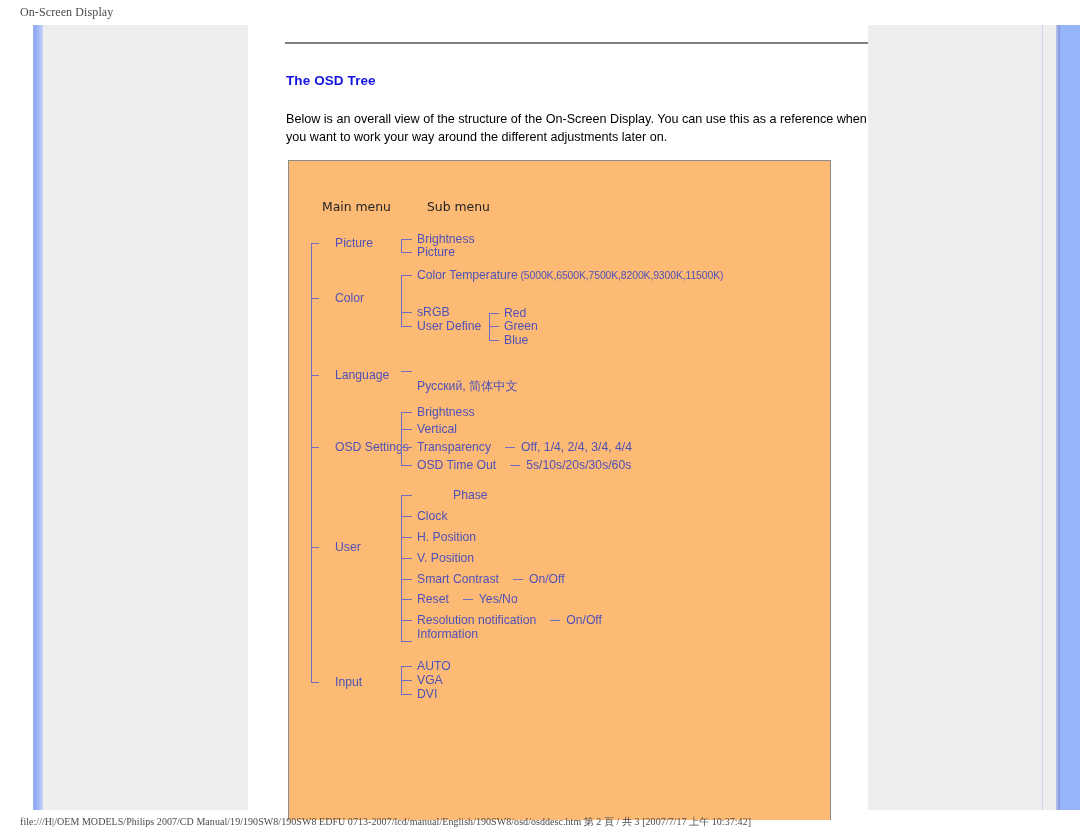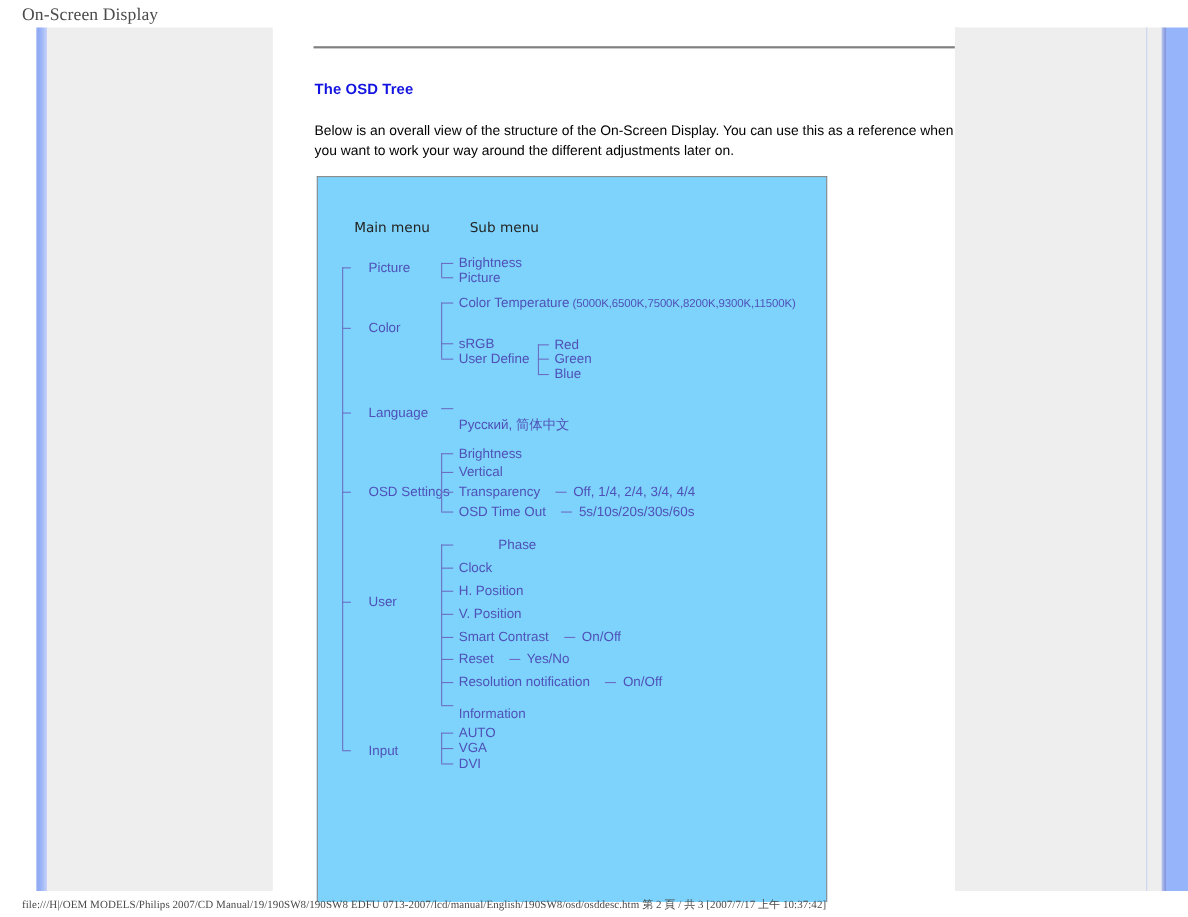--- a/index.html
+++ b/index.html
@@ -10,21 +10,21 @@
     background: #ffffff;
     font-family: "Liberation Sans", sans-serif;
     overflow: hidden;
   }
 
   
   .page-header {
     position: absolute;
     top: 5px; left: 20px;
     font-family: "Liberation Serif", serif;
-    font-size: 16px;
+    font-size: 12px;
     color: #4a4a4a;
     letter-spacing: .1px;
     white-space: nowrap;
   }
   .page-footer {
     position: absolute;
     top: 815px; left: 20px;
     font-family: "Liberation Serif", serif;
     font-size: 10px;
     color: #4a4a4a;
@@ -114,24 +114,24 @@
     width: 583px;
     font-size: 12.6px;
     color: #000000;
     line-height: 18px;
   }
 
   
   .tree-box {
     position: absolute;
     top: 135px; left: 28px;
-    width: 464px; height: 660px;
+    width: 543px; height: 660px;
     border: 1.5px solid #8c8c8c;
     border-bottom: none;
-    background: #7dd3fc;
+    background: #fdba74;
     overflow: hidden;
   }
   .tree-inner {
     position: relative;
     width: 100%; height: 100%;
     font-size: 12px;
     color: #4c4cb4;
   }
 
   .col-title {
@@ -265,21 +265,21 @@
           <div class="opt-item" style="left:239.953125px;top:411px;">On/Off</div>
           <div class="h-line" style="left:112px;top:438px;width:11px;background:#6C6EC4;"></div>
           <div class="sub-item" style="left:128px;top:431px;">Reset</div>
           <div class="h-line" style="left:173.84375px;top:438px;width:10px;background:#6C6EC4;"></div>
           <div class="opt-item" style="left:189.84375px;top:431px;">Yes/No</div>
           <div class="h-line" style="left:112px;top:459px;width:11px;background:#6C6EC4;"></div>
           <div class="sub-item" style="left:128px;top:452px;">Resolution notification</div>
           <div class="h-line" style="left:261.25px;top:459px;width:10px;background:#6C6EC4;"></div>
           <div class="opt-item" style="left:277.25px;top:452px;">On/Off</div>
           <div class="h-line" style="left:112px;top:480px;width:11px;background:#6C6EC4;"></div>
-          <div class="sub-item" style="left:128px;top:481px;text-align:center;">Information</div>
+          <div class="sub-item" style="left:128px;top:466px;text-align:center;">Information</div>
           <div class="h-line" style="left:22px;top:521px;width:8px;background:#6C6EC4;"></div>
           <div class="main-item" style="left:46px;top:514px;">Input</div>
           <div class="v-line" style="left:112px;top:505px;height:28px;background:#6C6EC4;"></div>
           <div class="h-line" style="left:112px;top:505px;width:11px;background:#6C6EC4;"></div>
           <div class="sub-item" style="left:128px;top:498px;">AUTO</div>
           <div class="h-line" style="left:112px;top:519px;width:11px;background:#6C6EC4;"></div>
           <div class="sub-item" style="left:128px;top:512px;">VGA</div>
           <div class="h-line" style="left:112px;top:533px;width:11px;background:#6C6EC4;"></div>
           <div class="sub-item" style="left:128px;top:526px;">DVI</div>
         </div>

